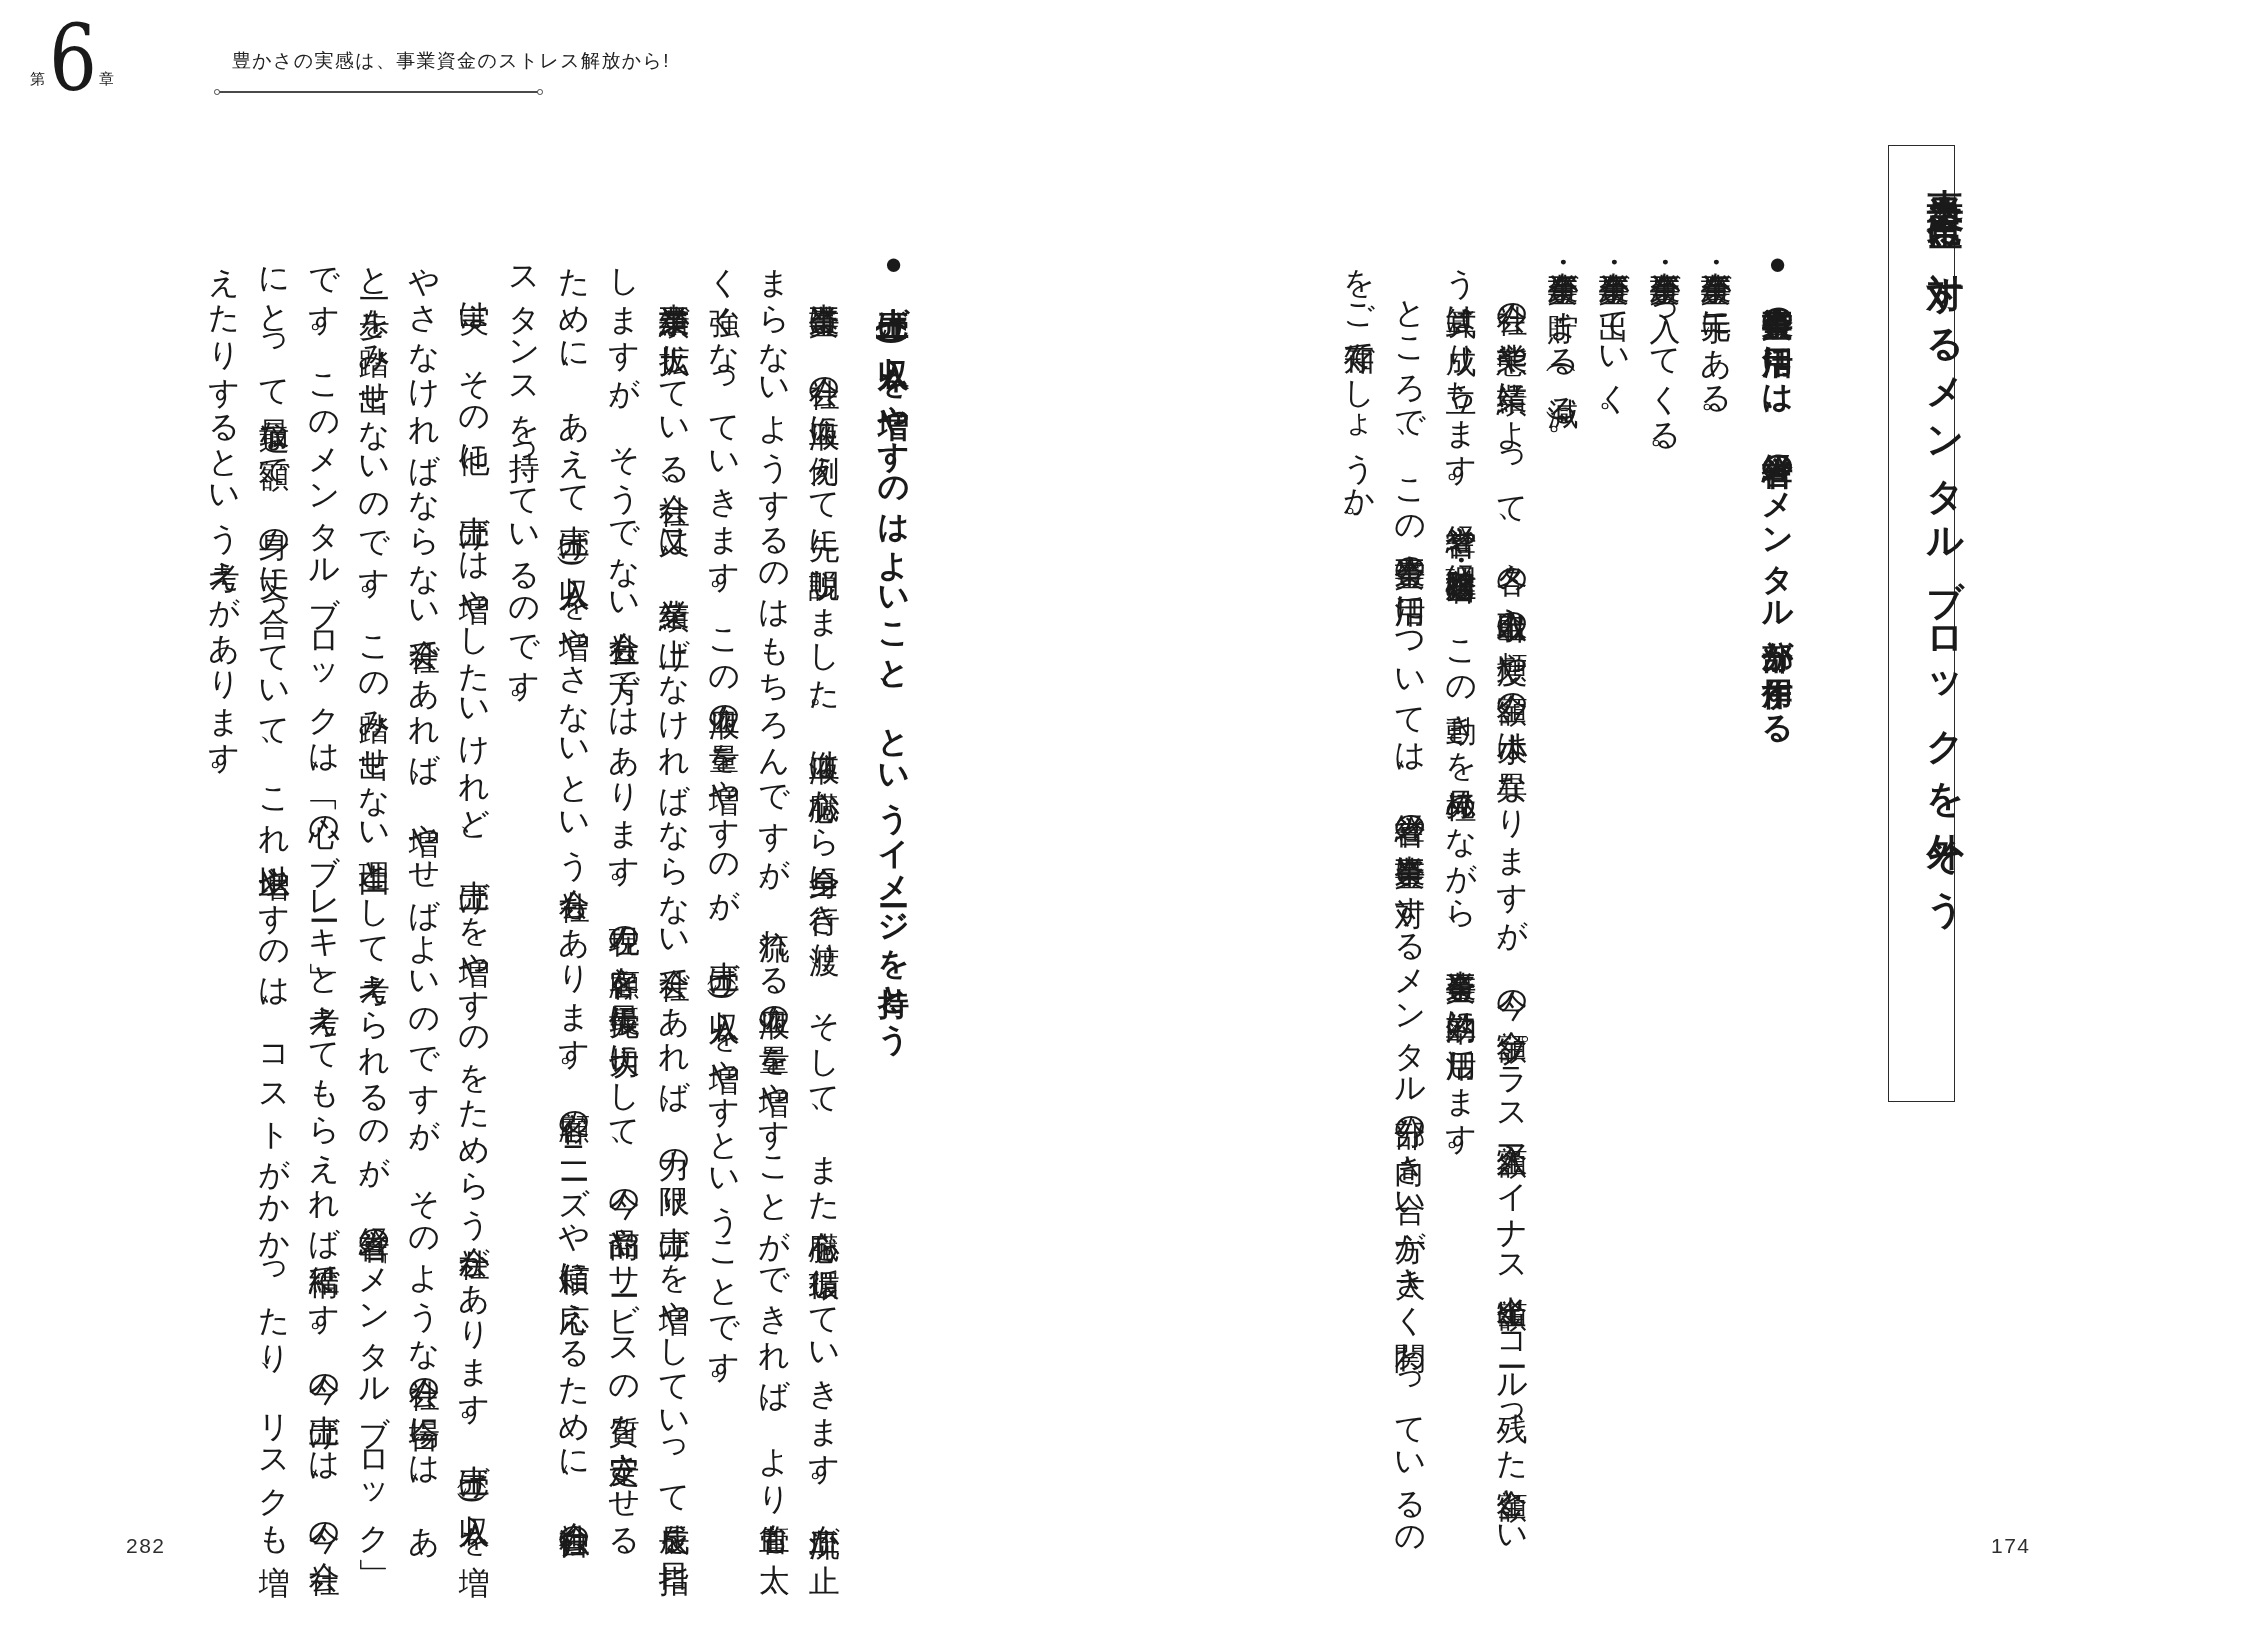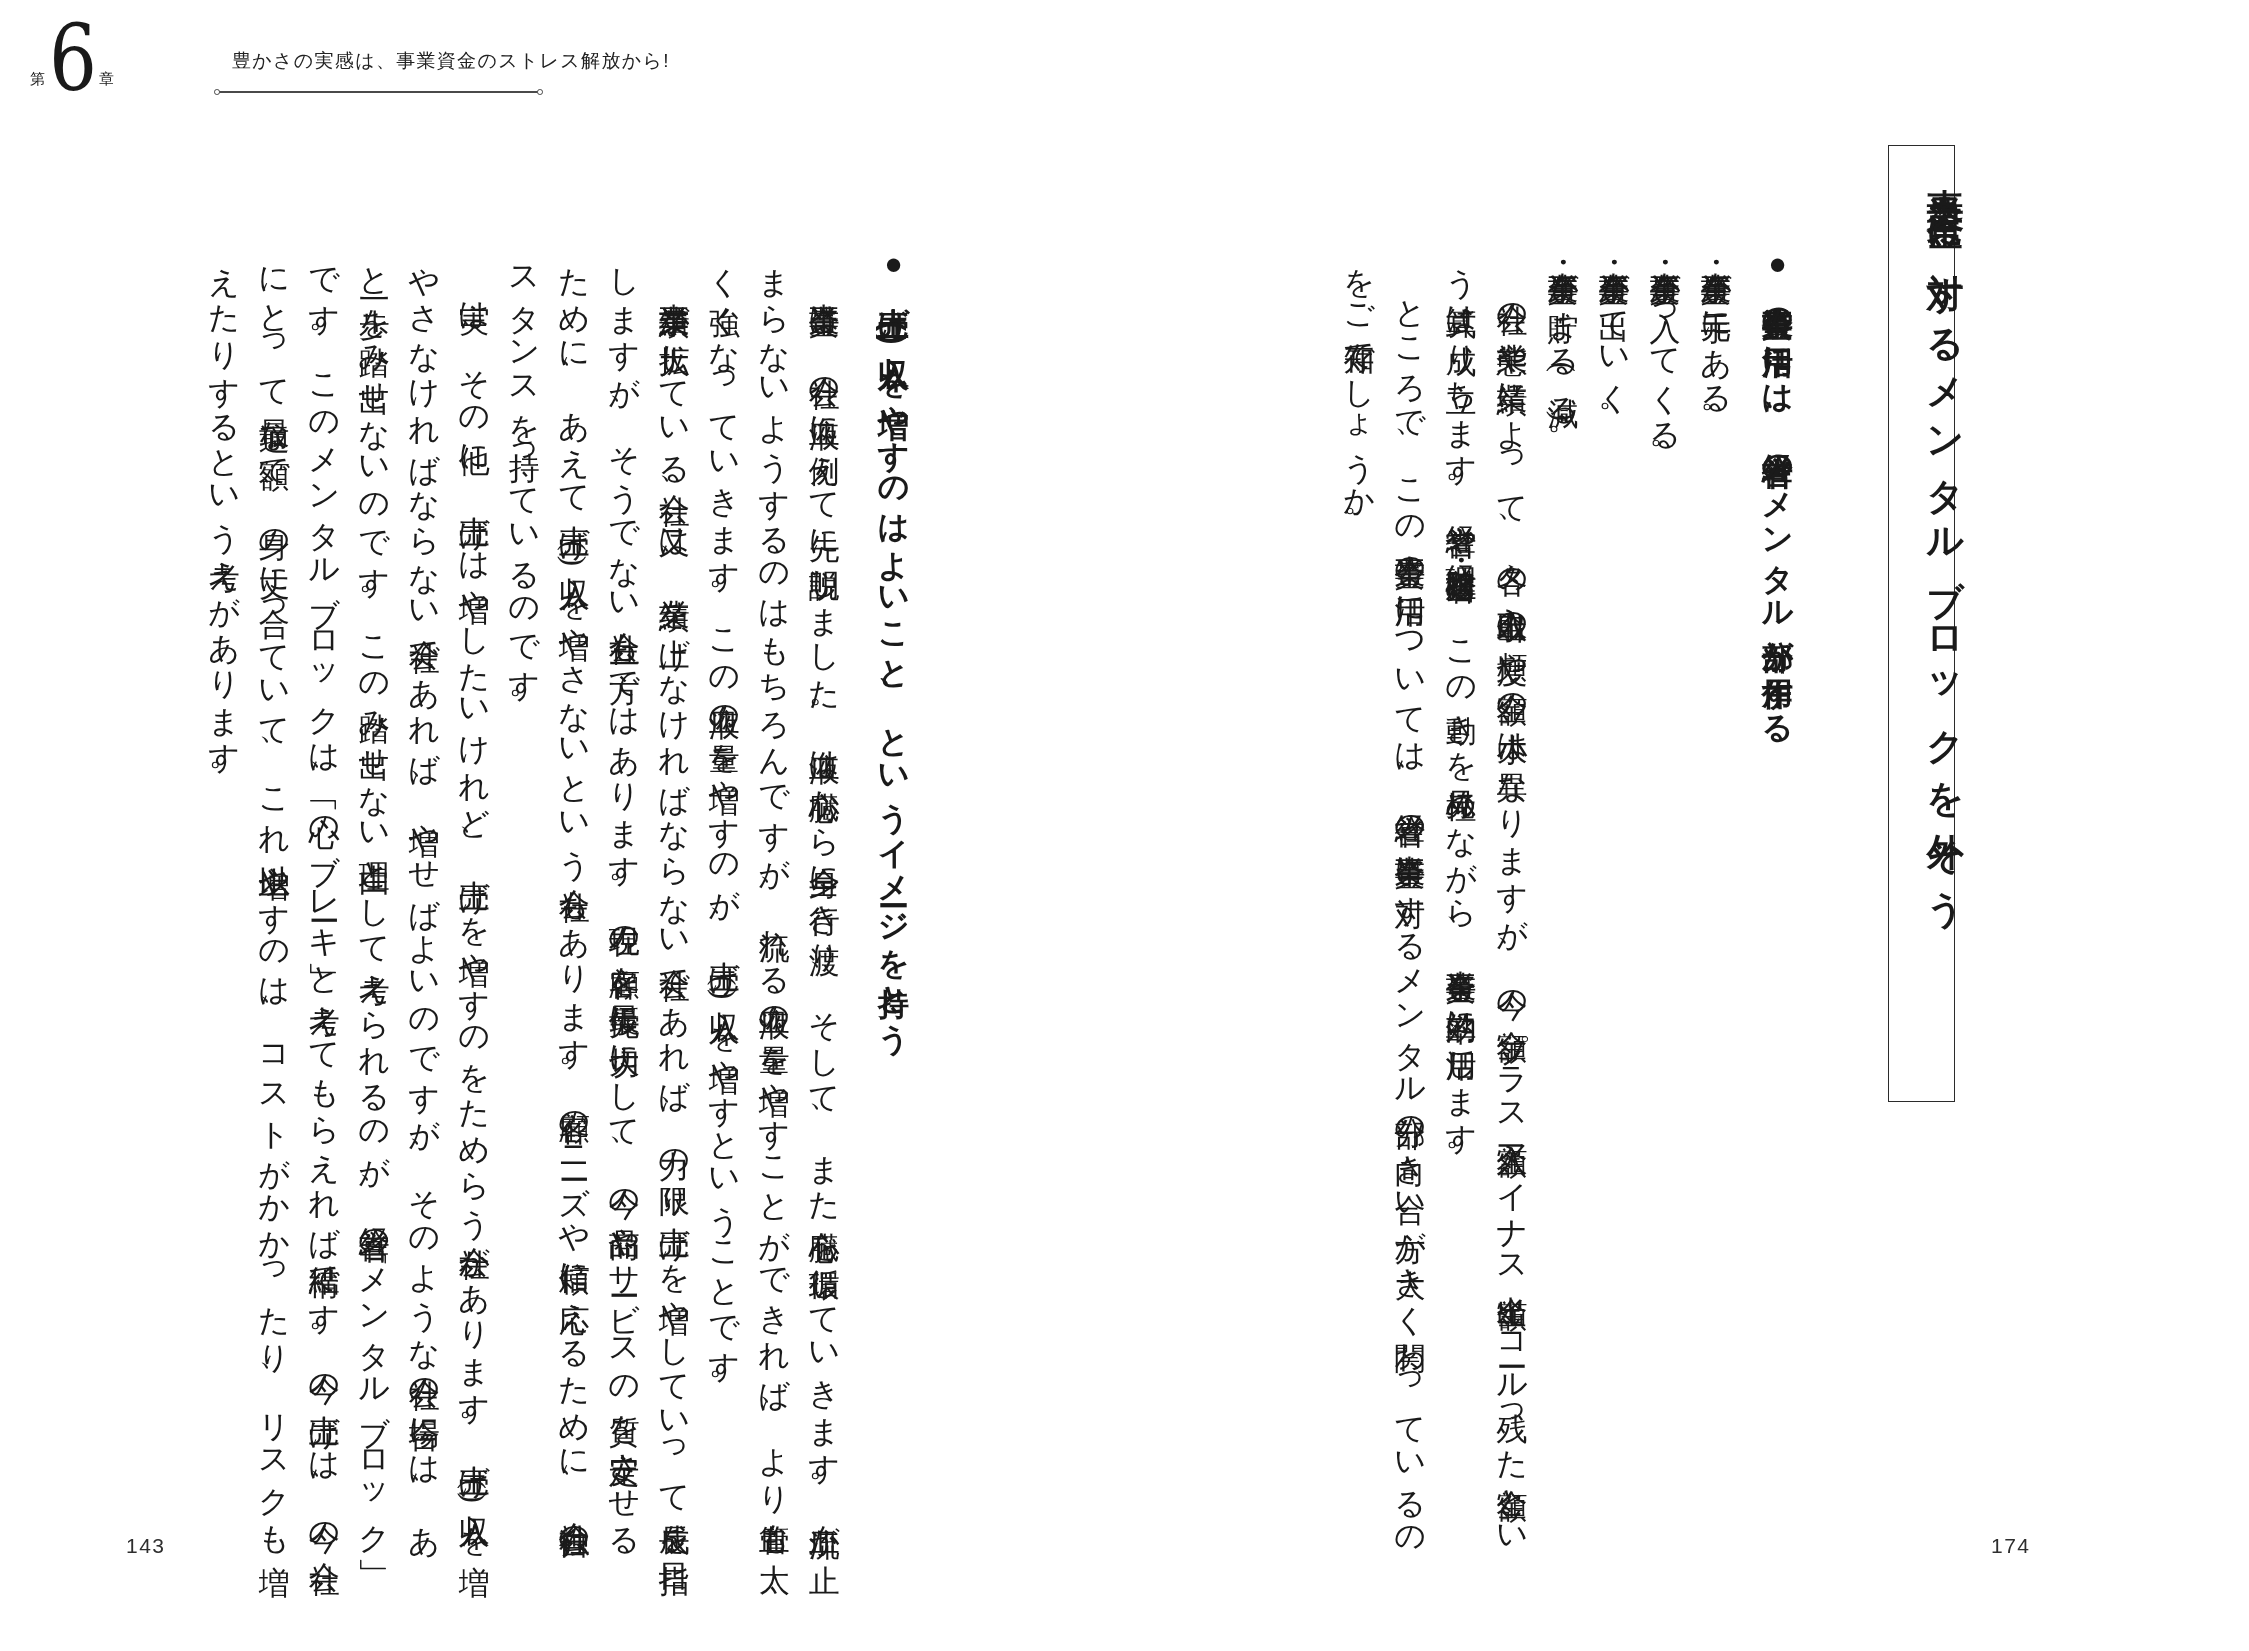--- a/index.html
+++ b/index.html
@@ -114,17 +114,17 @@
   </section>
 
   <section>
     <div class="vtext left-page-text">
       <h2 class="section-heading">●売上げ(収入)を増やすのはよいこと、というイメージを持とう</h2>
       <p class="para-indent">事業資金は、会社の血液に例えて先に説明しました。血液は心臓から全身に行き渡り、そして、また心臓を循環していきます。血流が止まらないようするのはもちろんですが、流れる血液の量を増やすことができれば、より血管も太く強くなっていきます。この血液の量を増やすのが、売上げ(収入)を増やすということです。</p>
       <p class="para-indent">事業業績が拡大している会社、又は、業績を上げなければならない会社であれば、力の限り売上げを増やしていって成長を目指しますが、そうでない会社も一方ではあります。現在の顧客を最優先に大切にして、今の商品やサービスの質を安定させるために、あえて売上げ(収入)を増やさないという会社もあります。顧客のニーズや信頼に応えるために、会社独自のスタンスを持っているのです。</p>
       <p class="para-indent">実は、その他に、売上げは増やしたいけれど、売上げを増やすのをためらう会社があります。売上げ(収入)を増やさなければならない会社であれば、増やせばよいのですが、そのような会社の場合には、あと一歩を踏み出せないのです。この踏み出せない理由として考えられるのが、経営者の「メンタルブロック」です。このメンタルブロックは、「心のブレーキ」と考えてもらえれば結構です。今の売上げは、今の会社にとって最適な額で、身の丈に合っていて、これ以上増やすのは、コストがかかったり、リスクも増えたりするという考えがあります。</p>
     </div>
 
-    <div class="page-number page-number-left">143</div>
+    <div class="page-number page-number-left">282</div>
   </section>
 
 </div>
 
 
 </body></html>

